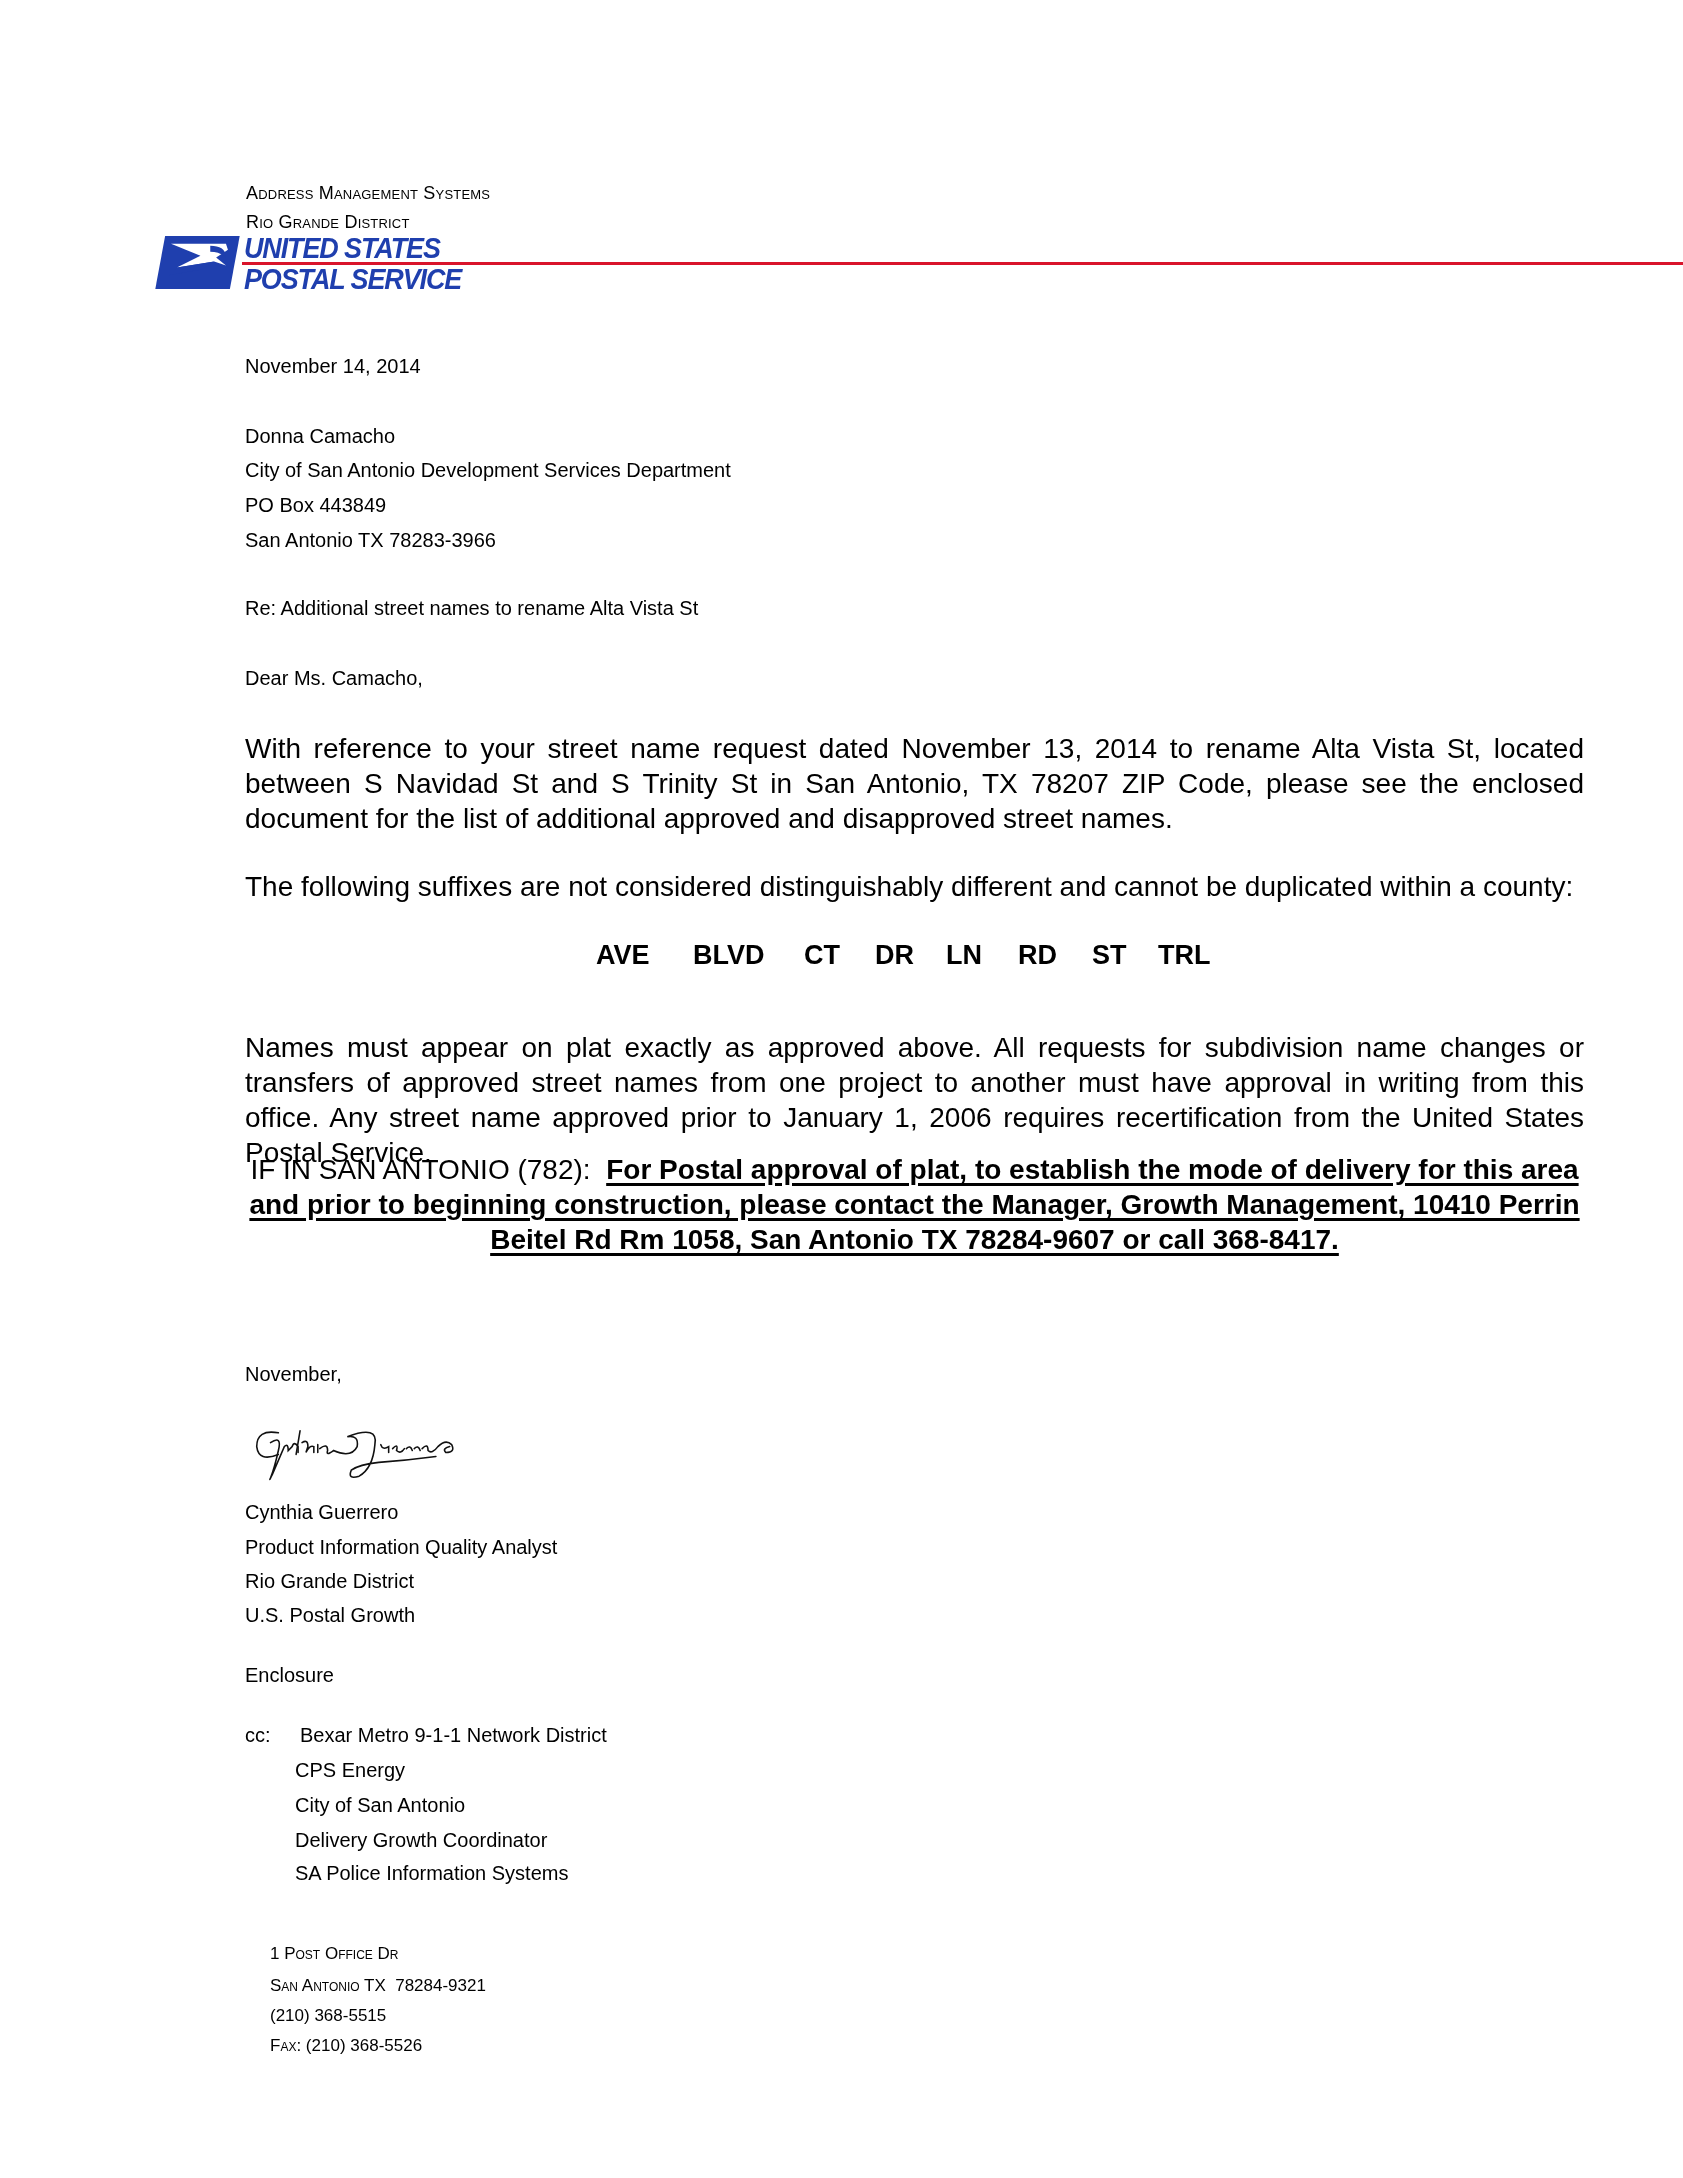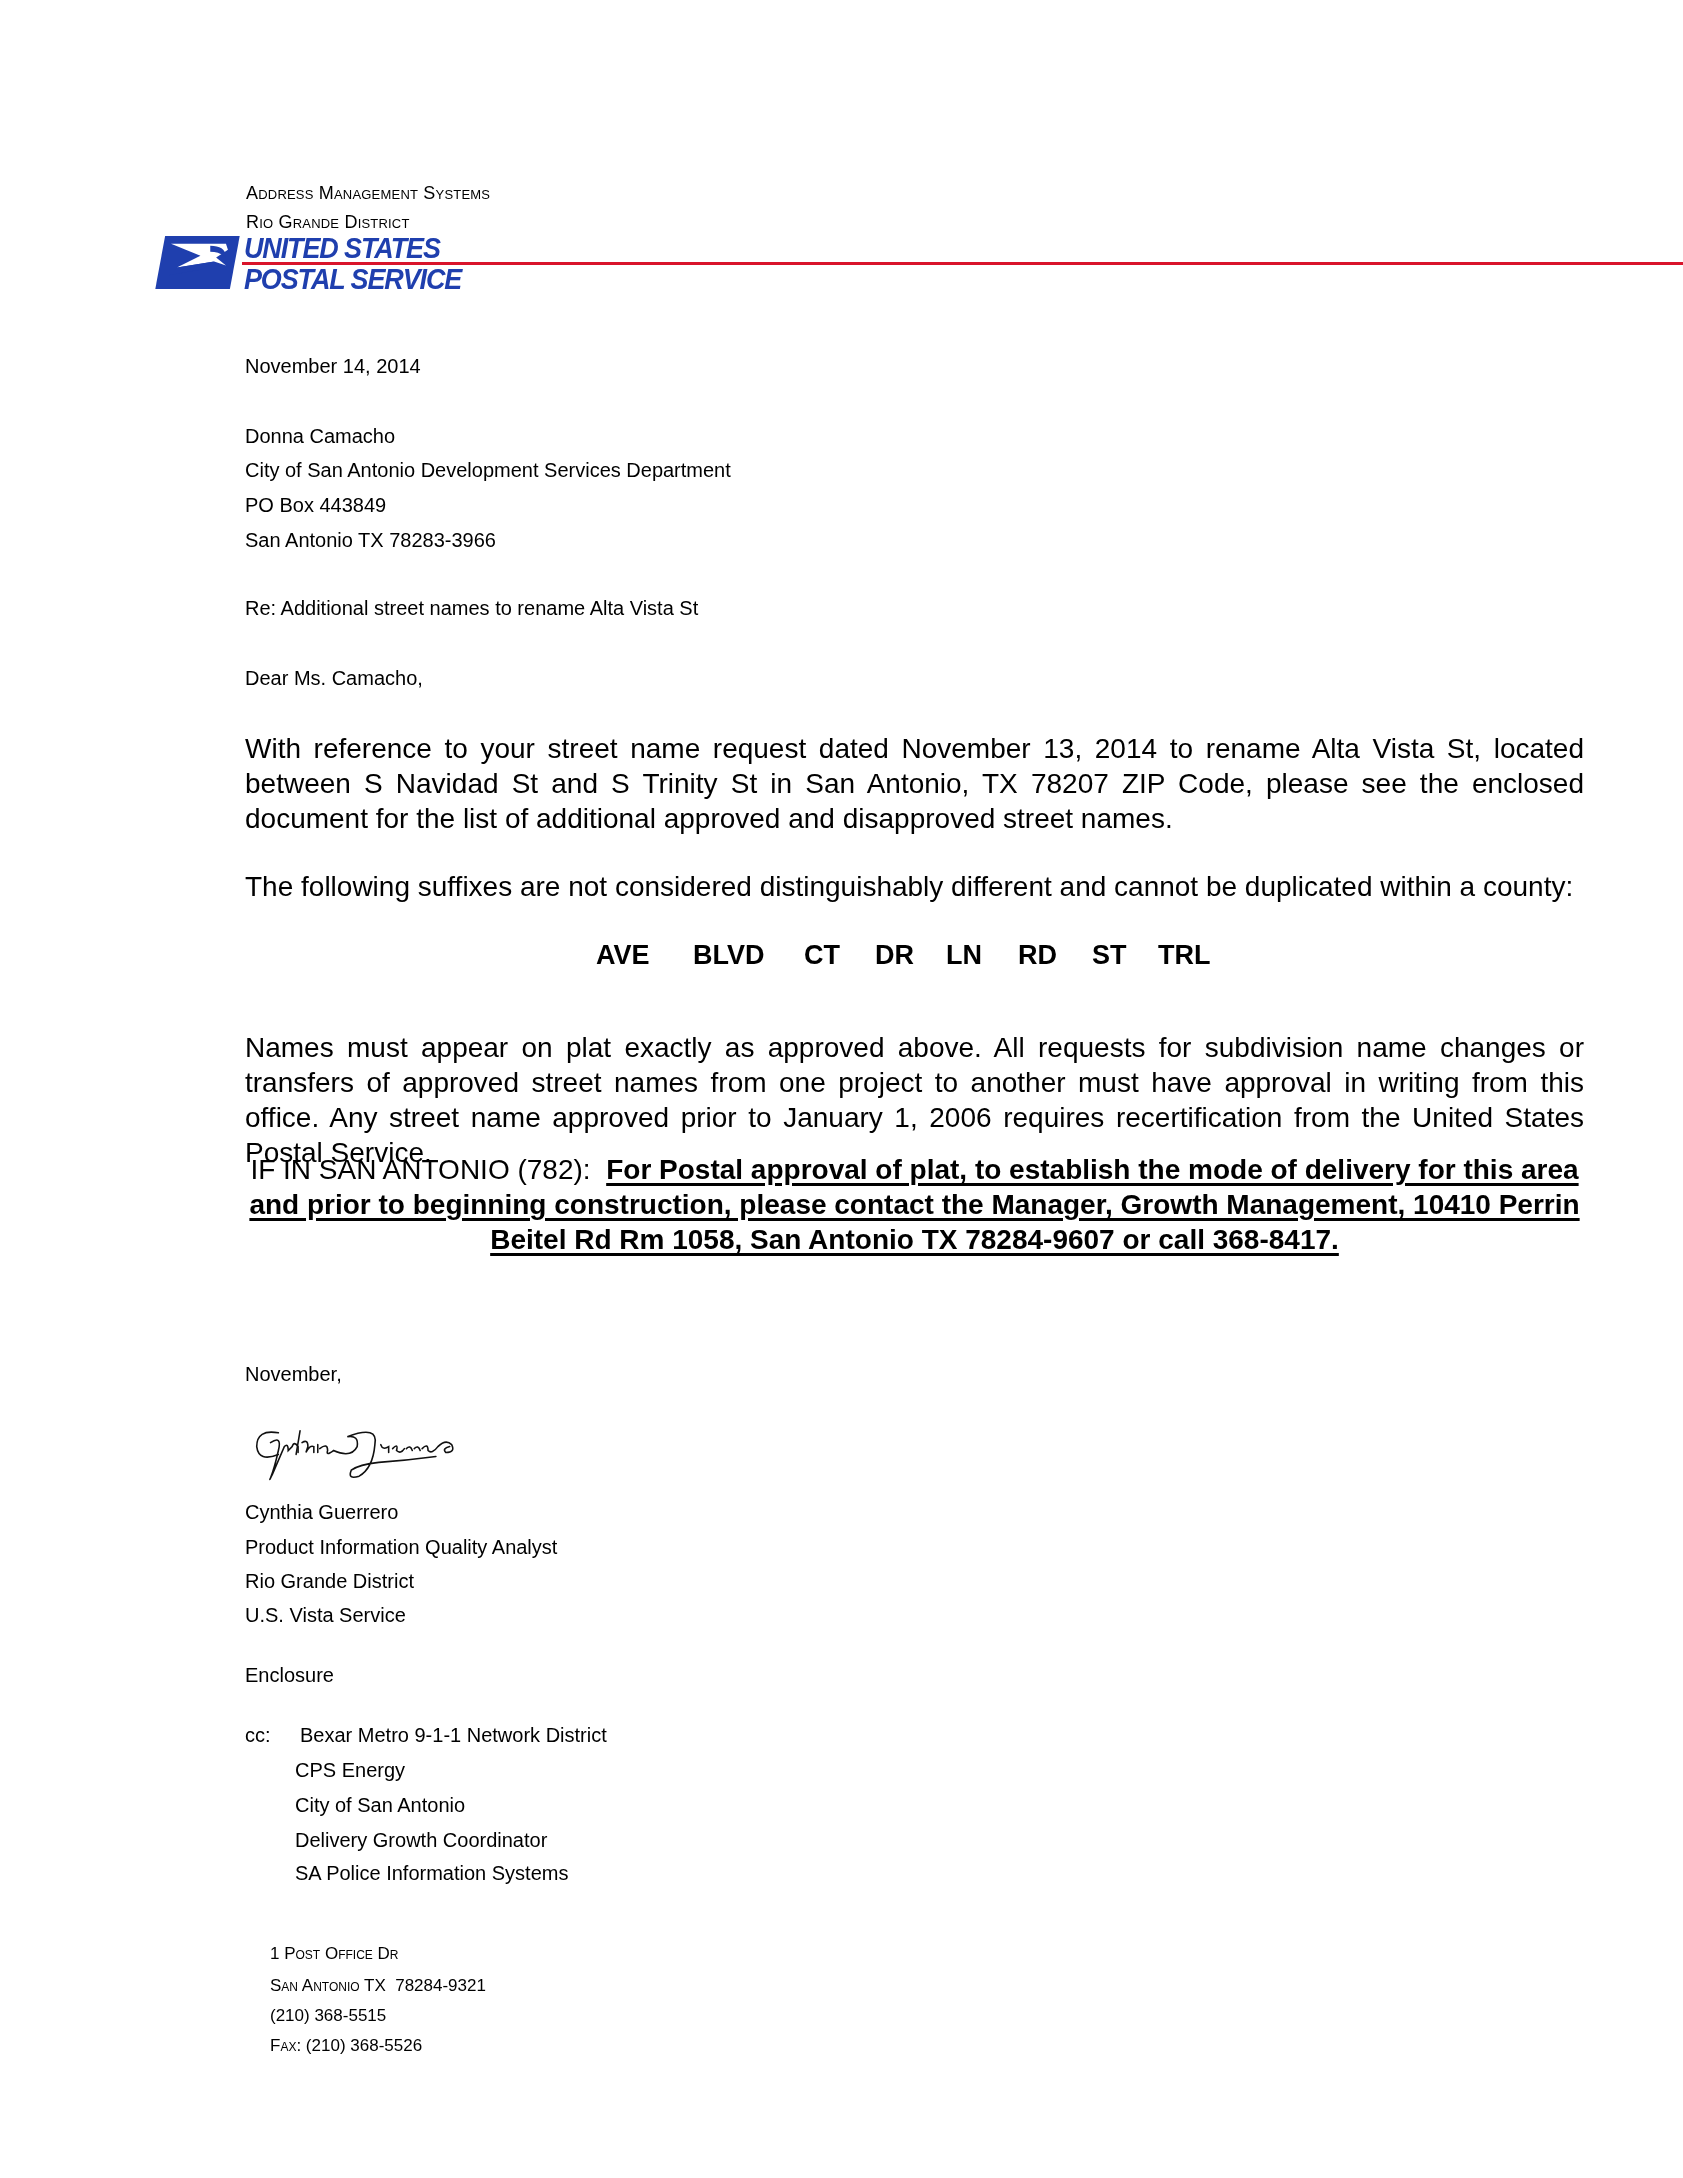--- a/index.html
+++ b/index.html
@@ -75,21 +75,21 @@
     <path d="M22,22 Q34,14 30,30 Q26,48 22,58 Q20,62 24,54 L36,26 Q40,22 40,30 L44,26 Q46,20 50,26 L50,32"></path>
     <path d="M52,10 L48,34 M54,22 Q60,18 60,26 L58,32 Q62,24 66,26 L66,32 M70,24 L70,32 M72,28 Q80,22 80,30 Q78,36 86,30"></path>
     <path d="M86,30 Q104,38 110,26 Q112,14 100,16 Q132,4 128,24 Q126,48 112,56 Q100,60 104,50 Q112,44 132,42 Q160,40 190,36"></path>
     <path d="M134,24 Q136,30 142,26 L142,32 M146,28 Q152,22 150,30 Q154,34 158,28 M160,28 Q164,24 166,30 M168,28 Q172,24 174,30 M176,28 Q182,22 182,30 Q186,34 192,26 Q200,18 206,24 Q210,32 200,32 Q196,28 204,26"></path>
   </g>
 </svg>
 
 <div class="t" style="top:1495px">Cynthia Guerrero</div>
 <div class="t" style="top:1530px">Product Information Quality Analyst</div>
 <div class="t" style="top:1564px">Rio Grande District</div>
-<div class="t" style="top:1598px">U.S. Vista Service</div>
+<div class="t" style="top:1598px">U.S. Postal Growth</div>
 
 <div class="t" style="top:1658px">Enclosure</div>
 
 <div class="t" style="top:1718px">cc:</div>
 <div class="t" style="top:1718px;left:300px">Bexar Metro 9-1-1 Network District</div>
 <div class="t" style="top:1753px;left:295px">CPS Energy</div>
 <div class="t" style="top:1788px;left:295px">City of San Antonio</div>
 <div class="t" style="top:1823px;left:295px">Delivery Growth Coordinator</div>
 <div class="t" style="top:1856px;left:295px">SA Police Information Systems</div>
 

